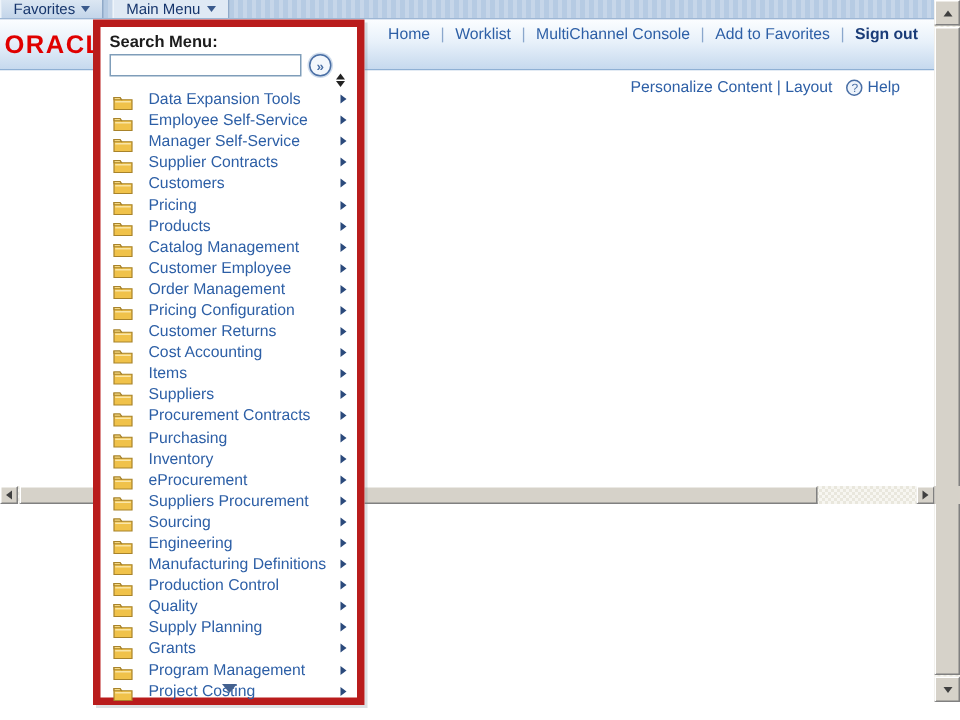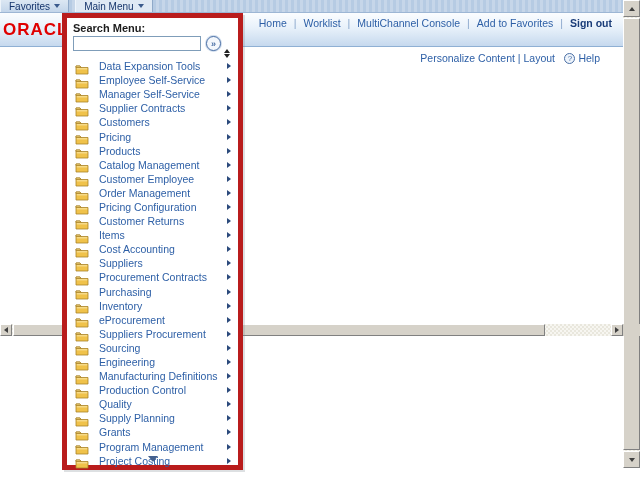--- a/index.html
+++ b/index.html
@@ -337,33 +337,33 @@
   </div>
 
   <div class="menu-item">
     <span class="folder-icon">
       <svg width="14" height="11" viewBox="0 0 14 11">
         <path d="M1 2 L5 2 L6 3.5 L13 3.5 L13 10 L1 10 Z" fill="#f0c24a" stroke="#a8832a" stroke-width="0.8"></path>
         <path d="M1 2 L5 2 L6 3.5 L1 3.5 Z" fill="#f7da85" stroke="#a8832a" stroke-width="0.8"></path>
         <rect x="1.8" y="4.4" width="10.4" height="0.9" fill="#fae9b0"></rect>
       </svg>
     </span>
+    <span class="menu-item-label">Cost Accounting</span>
+    <span class="submenu-arrow"></span>
+  </div>
+
+  <div class="menu-item">
+    <span class="folder-icon">
+      <svg width="14" height="11" viewBox="0 0 14 11">
+        <path d="M1 2 L5 2 L6 3.5 L13 3.5 L13 10 L1 10 Z" fill="#f0c24a" stroke="#a8832a" stroke-width="0.8"></path>
+        <path d="M1 2 L5 2 L6 3.5 L1 3.5 Z" fill="#f7da85" stroke="#a8832a" stroke-width="0.8"></path>
+        <rect x="1.8" y="4.4" width="10.4" height="0.9" fill="#fae9b0"></rect>
+      </svg>
+    </span>
     <span class="menu-item-label">Items</span>
-    <span class="submenu-arrow"></span>
-  </div>
-
-  <div class="menu-item">
-    <span class="folder-icon">
-      <svg width="14" height="11" viewBox="0 0 14 11">
-        <path d="M1 2 L5 2 L6 3.5 L13 3.5 L13 10 L1 10 Z" fill="#f0c24a" stroke="#a8832a" stroke-width="0.8"></path>
-        <path d="M1 2 L5 2 L6 3.5 L1 3.5 Z" fill="#f7da85" stroke="#a8832a" stroke-width="0.8"></path>
-        <rect x="1.8" y="4.4" width="10.4" height="0.9" fill="#fae9b0"></rect>
-      </svg>
-    </span>
-    <span class="menu-item-label">Cost Accounting</span>
     <span class="submenu-arrow"></span>
   </div>
 
   <div class="menu-item">
     <span class="folder-icon">
       <svg width="14" height="11" viewBox="0 0 14 11">
         <path d="M1 2 L5 2 L6 3.5 L13 3.5 L13 10 L1 10 Z" fill="#f0c24a" stroke="#a8832a" stroke-width="0.8"></path>
         <path d="M1 2 L5 2 L6 3.5 L1 3.5 Z" fill="#f7da85" stroke="#a8832a" stroke-width="0.8"></path>
         <rect x="1.8" y="4.4" width="10.4" height="0.9" fill="#fae9b0"></rect>
       </svg>

